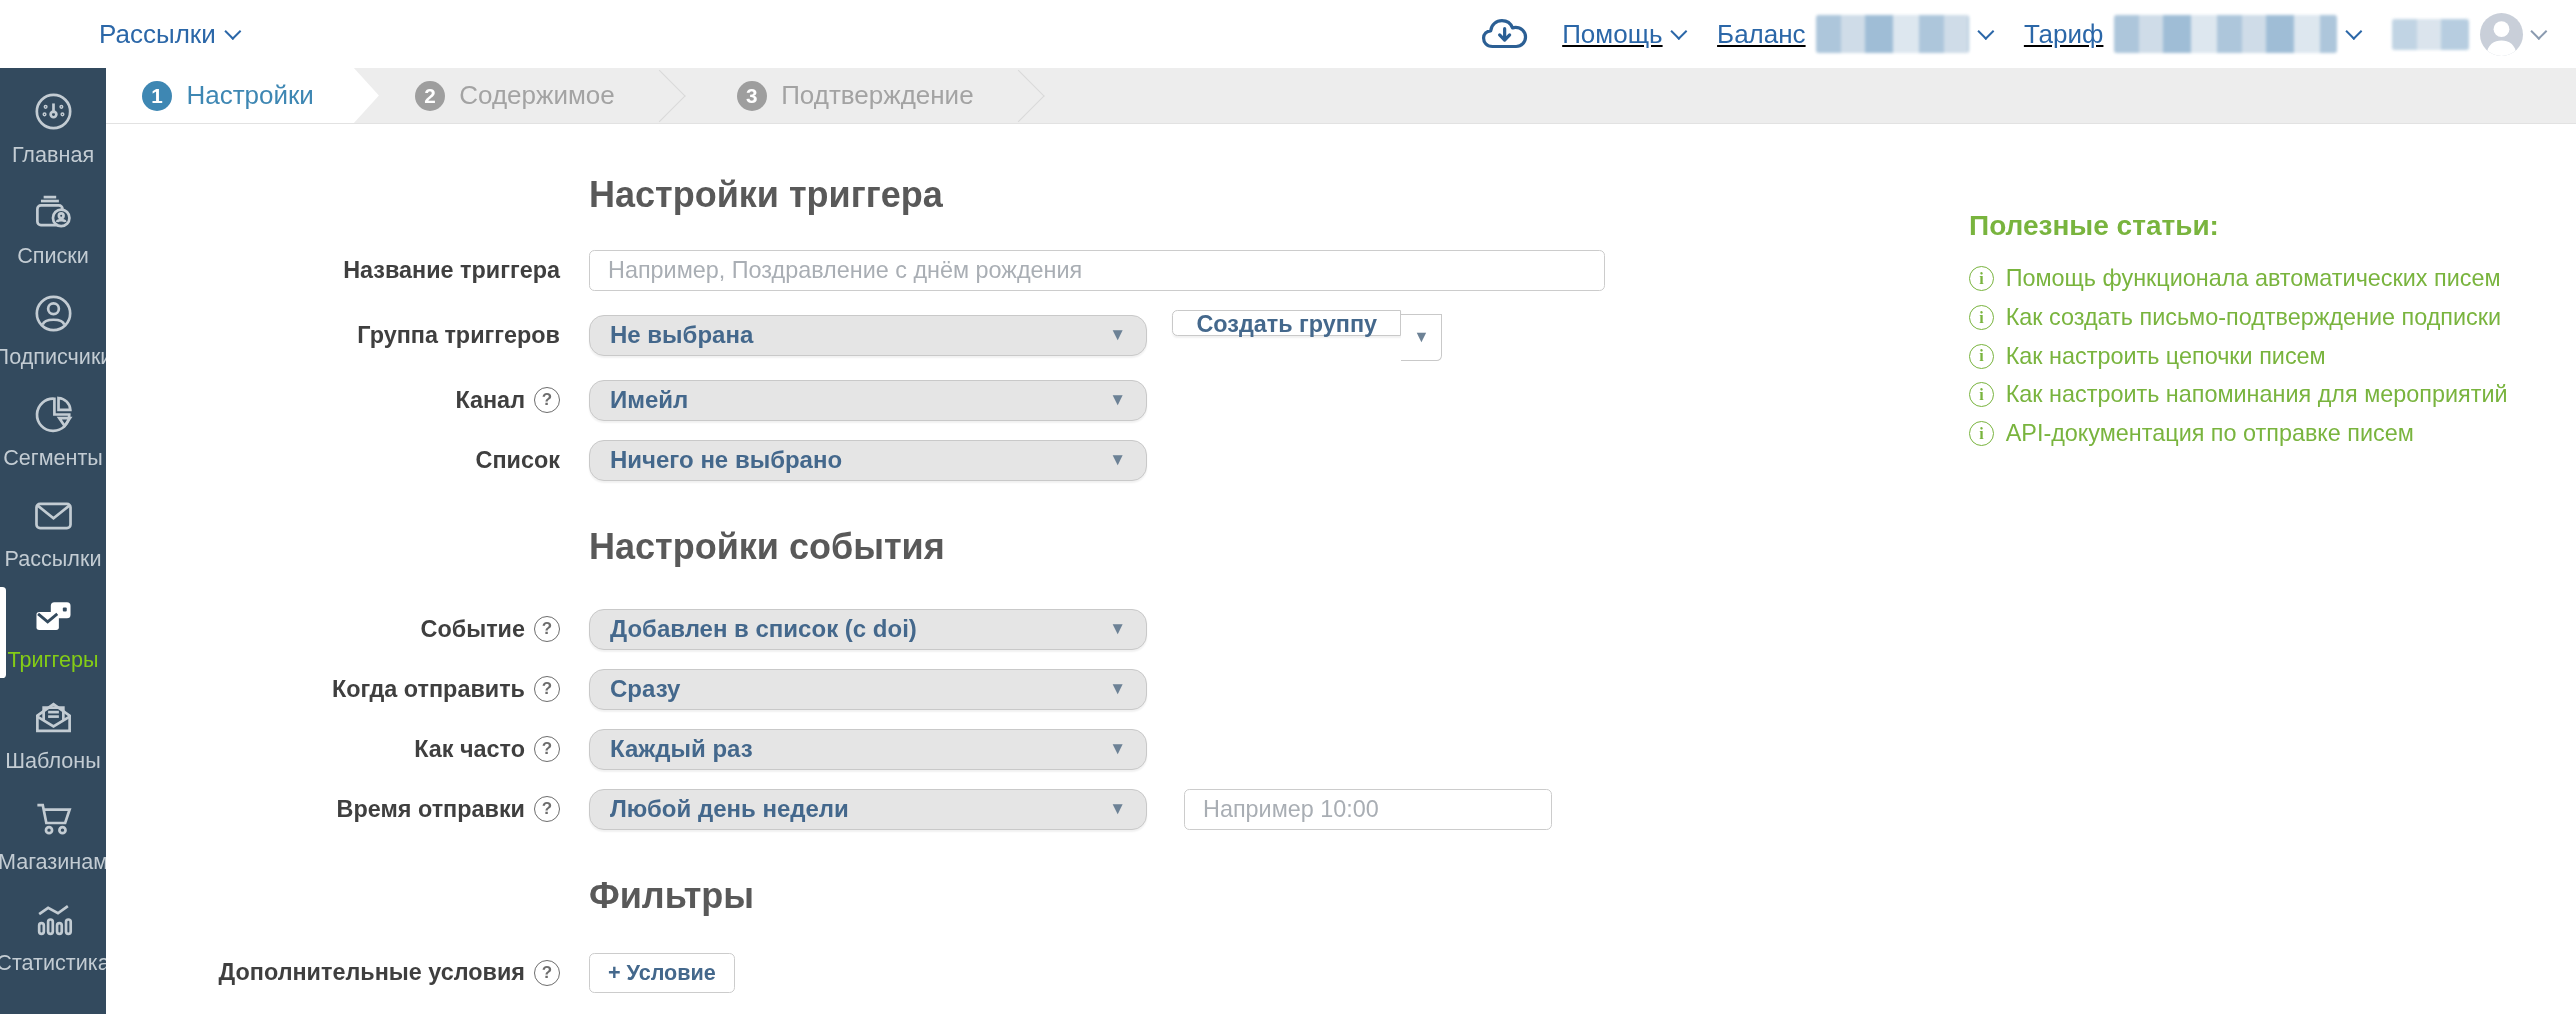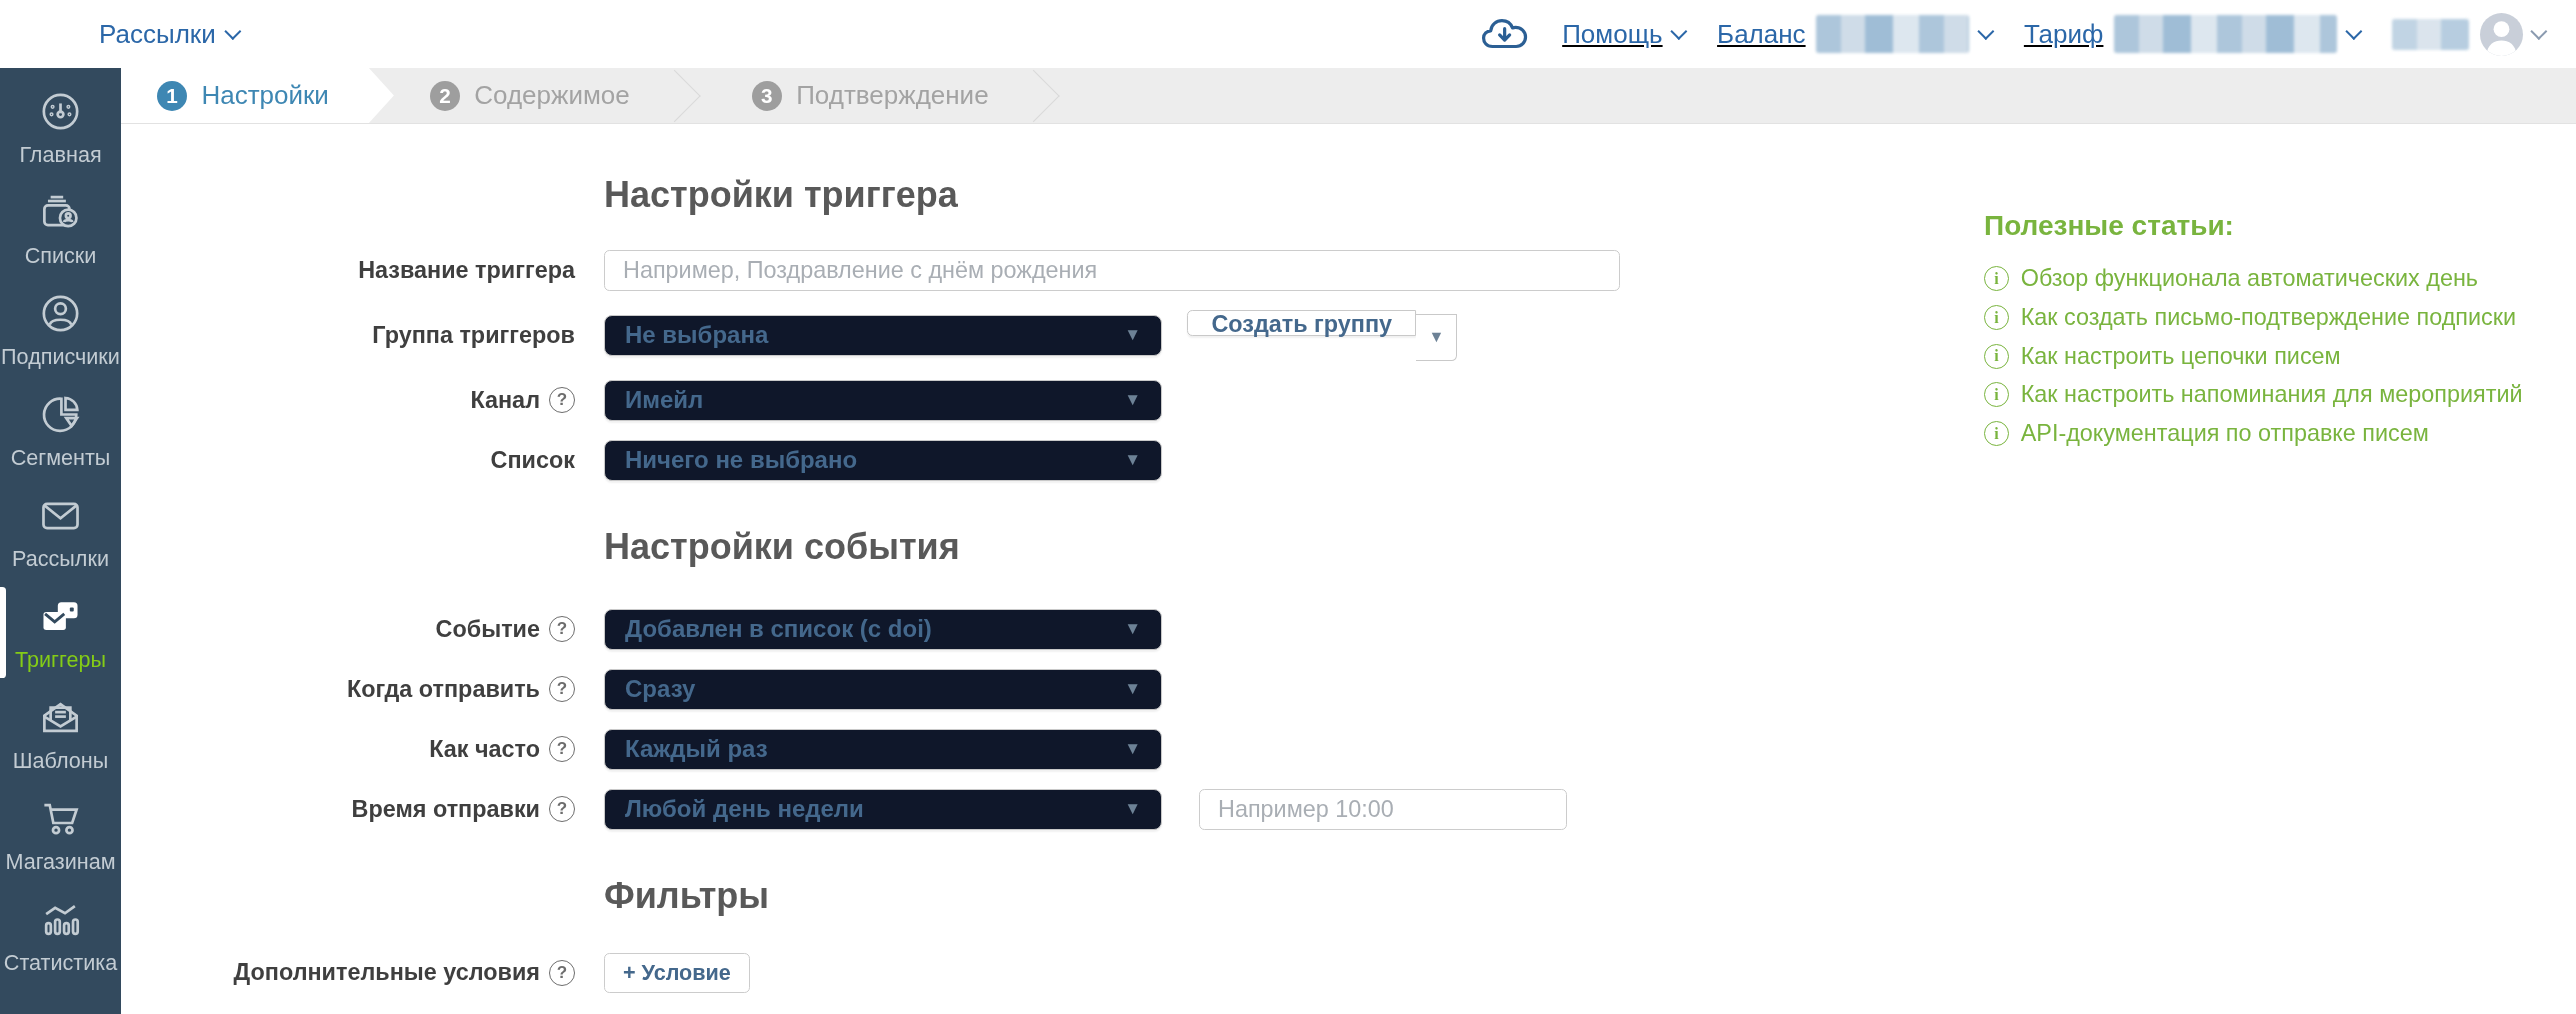--- a/index.html
+++ b/index.html
@@ -19,21 +19,21 @@
   .blurblock { border-radius:2.7px; filter:blur(1.8px);
      background:repeating-linear-gradient(90deg,#adc6db 0 25px,#cfdce8 25px 49px,#9fbdd6 49px 77px,#dde7ef 77px 103px); }
   .blur-balance { width:153px; height:38px; }
   .blur-tariff  { width:223px; height:38px; }
   .blur-user    { width:77px; height:31px; opacity:.75; }
   .avatar { width:43px; height:43px; border-radius:50%; background:#c9cfd9; display:flex;
             align-items:flex-end; justify-content:center; overflow:hidden; cursor:pointer; }
 
   
   .app { display:flex; height:946px; }
-  .sidebar { width:121px; background:#334a5e; padding-top:9px; flex-shrink:0; }
+  .sidebar { width:106px; background:#334a5e; padding-top:9px; flex-shrink:0; }
   .side-item { height:101px; display:flex; flex-direction:column; align-items:center;
                justify-content:flex-start; padding-top:12.6px; gap:9px; color:#c3ccd3;
                font-size:21.6px; position:relative; cursor:pointer; }
   .side-item svg { width:43px; height:43px; stroke:#c3ccd3; fill:none; stroke-width:1.5; }
   .side-item.active { color:#84cc16; }
   .side-item.active svg { stroke:#ffffff; }
   .side-item.active::before { content:''; position:absolute; left:0; top:5.4px; bottom:5.4px;
                width:6.3px; background:#fff; border-radius:0 3.6px 3.6px 0; }
 
   .main { flex:1; position:relative; background:#fff; }
@@ -61,21 +61,21 @@
   .form-row { display:flex; align-items:center; margin-bottom:19px; }
   .form-label { width:483px; display:flex; align-items:center; justify-content:flex-end;
                 gap:9px; padding-right:29px; font-size:23.4px; font-weight:bold; color:#3f3f3f; }
   .help { width:26px; height:26px; border:1.8px solid #6d6d6d; border-radius:50%; color:#6d6d6d;
           font-size:17px; font-weight:bold; display:flex; align-items:center; justify-content:center;
           flex-shrink:0; cursor:pointer; }
   .text-input { width:1016px; height:41px; border:0.9px solid #ccc; border-radius:5.4px;
                 font-family:inherit; font-size:23.4px; color:#444; padding:13px 18px; outline:none; }
   .text-input::placeholder { color:#a9aeb4; }
   .time-input { width:368px; margin-left:37px; }
-  .select { width:558px; height:41px; border:0.9px solid #c9c9c9; border-radius:8px; background:#0f172a;
+  .select { width:558px; height:41px; border:0.9px solid #c9c9c9; border-radius:15px; background:#e5e5e5;
             box-shadow:0 1.8px 1.8px rgba(0,0,0,.06); display:flex; align-items:center;
             justify-content:space-between; padding:0 20px; font-size:24px; font-weight:bold;
             color:#44688c; cursor:pointer; }
   .select .caret { font-size:17px; color:#6d8296; }
   .split-btn { display:flex; margin-left:25px; }
   .split-main { height:26px; padding:0 23.4px; border:0.9px solid #c9c9c9; border-radius:5.4px 0 0 5.4px;
                 background:#fff; font-family:inherit; font-size:23.4px; font-weight:bold;
                 color:#44688c; cursor:pointer; box-shadow:0 1.8px 1.8px rgba(0,0,0,.06); }
   .split-caret { width:41px; height:47px; margin-top:3.6px; border:0.9px solid #c9c9c9; border-left:none;
                  border-radius:0 0 5.4px 0; background:#fff; font-size:16px; color:#6d8296; cursor:pointer; }
@@ -338,21 +338,21 @@
           <span class="help">?</span>
         </div>
         <button class="btn-condition">+ Условие</button>
       </div>
     </div>
 
     <div class="articles">
       <div class="articles-title">Полезные статьи:</div>
       <div class="article-link">
         <span class="info-icon">i</span>
-        <span>Обзор функционала автоматических день</span>
+        <span>Помощь функционала автоматических писем</span>
       </div>
       <div class="article-link">
         <span class="info-icon">i</span>
         <span>Как создать письмо-подтверждение подписки</span>
       </div>
       <div class="article-link">
         <span class="info-icon">i</span>
         <span>Как настроить цепочки писем</span>
       </div>
       <div class="article-link">

